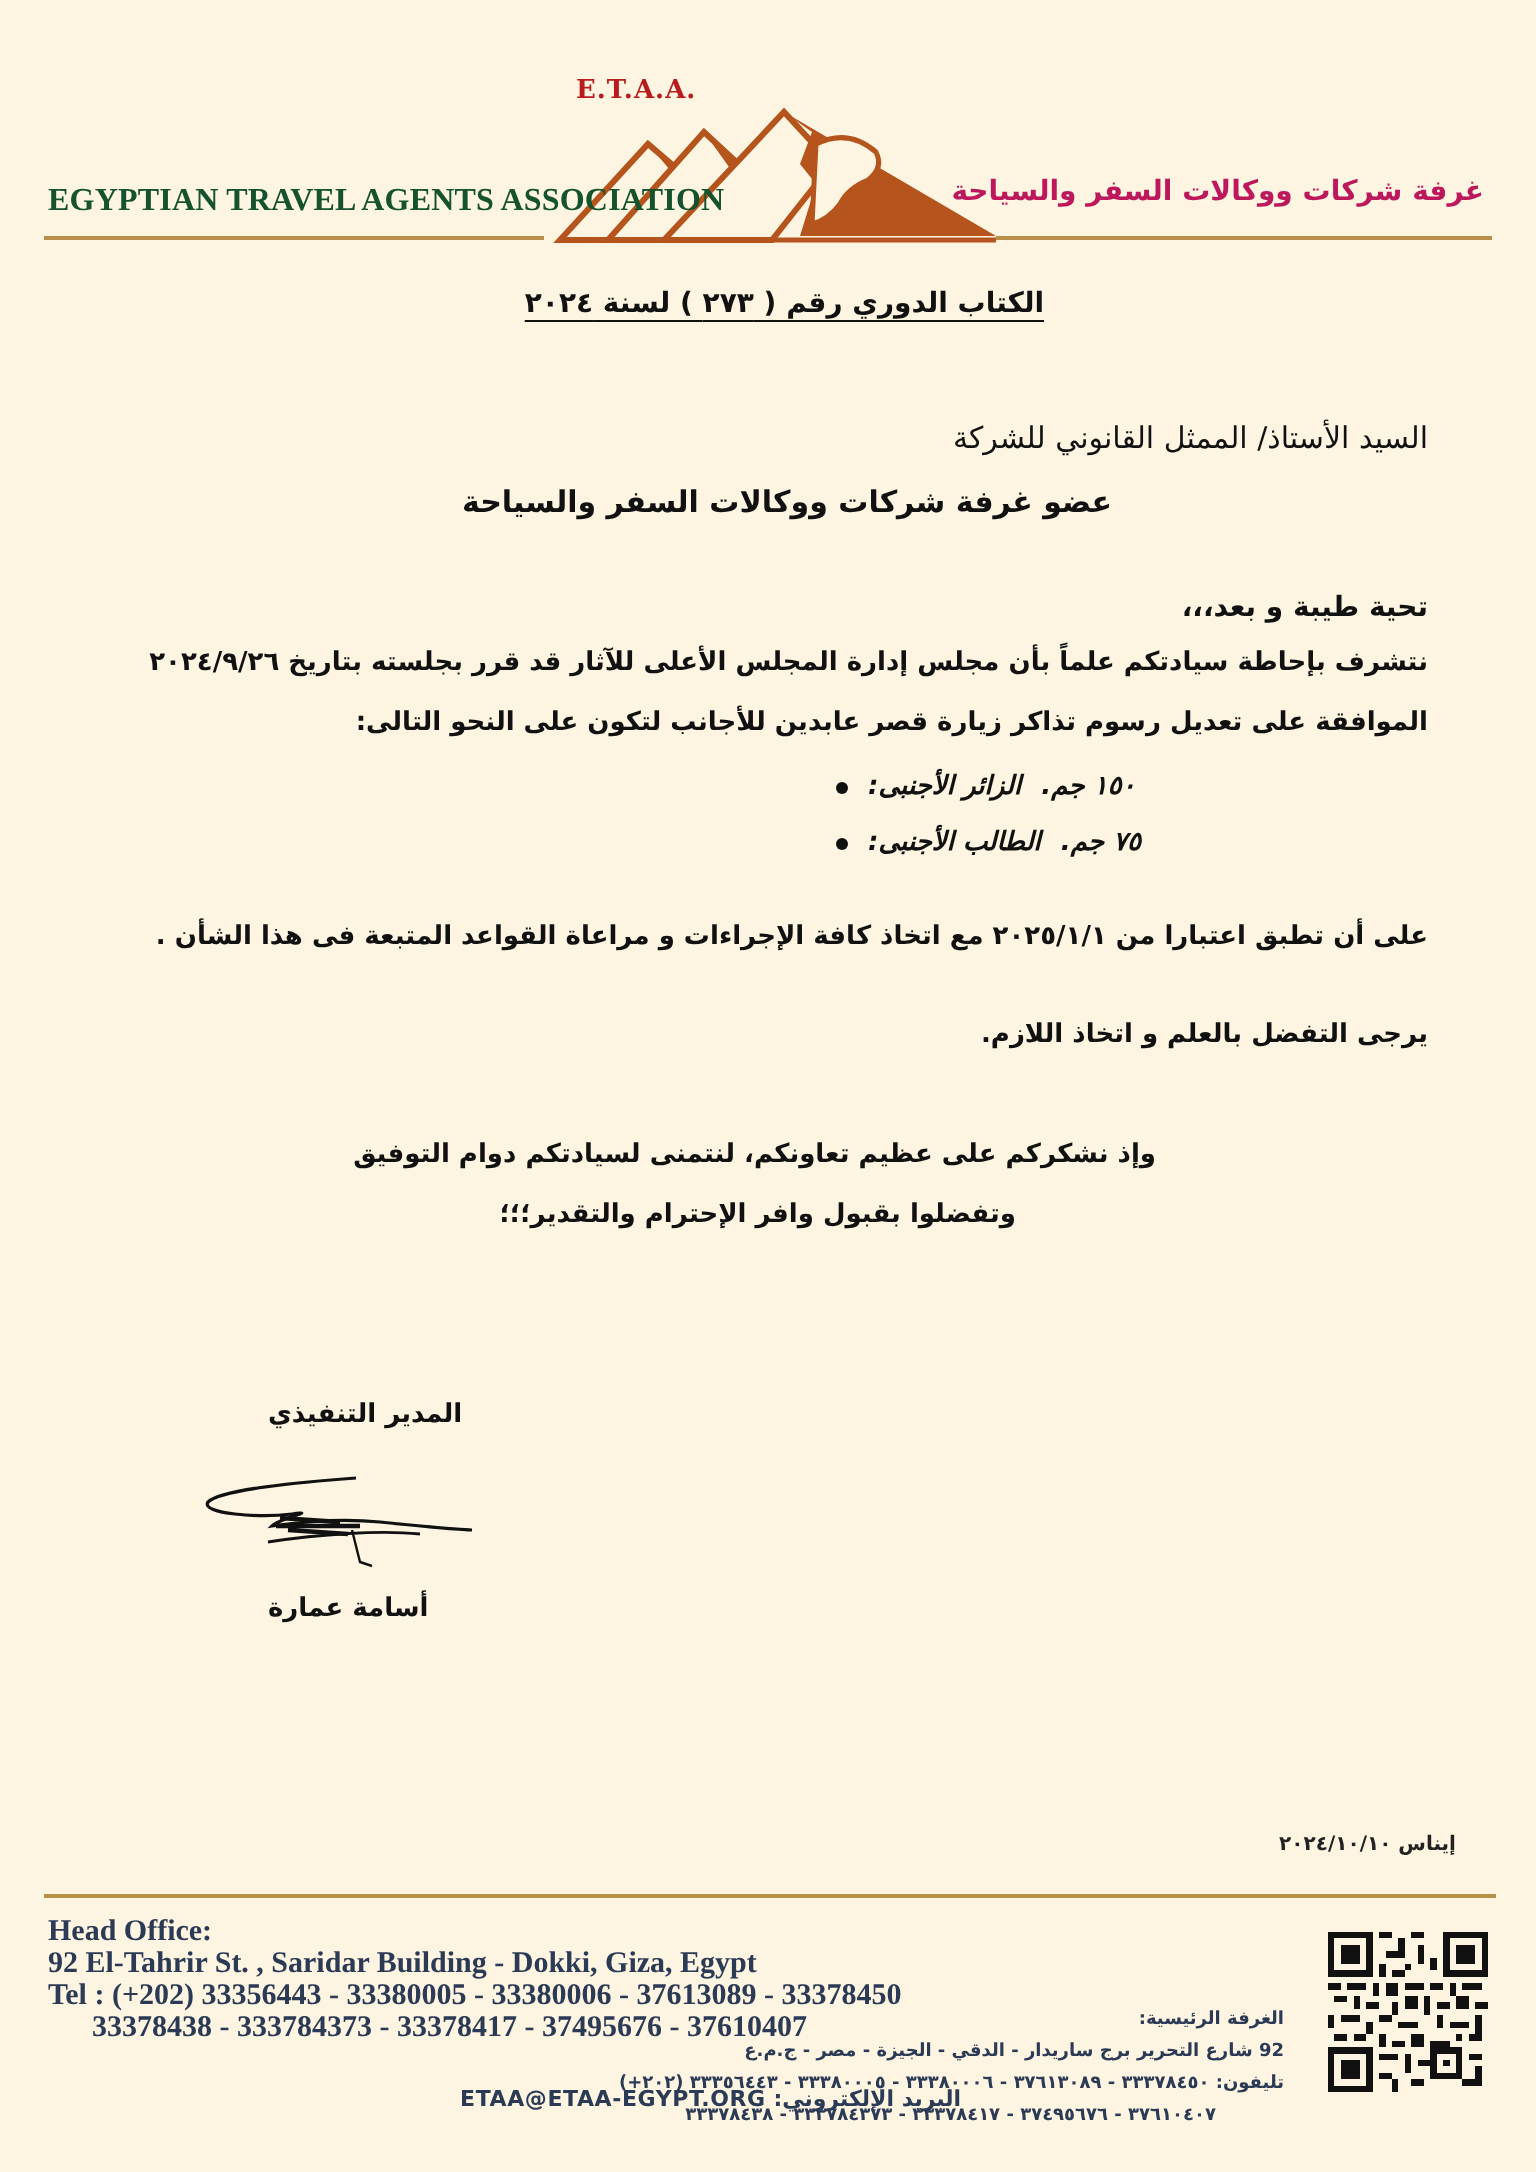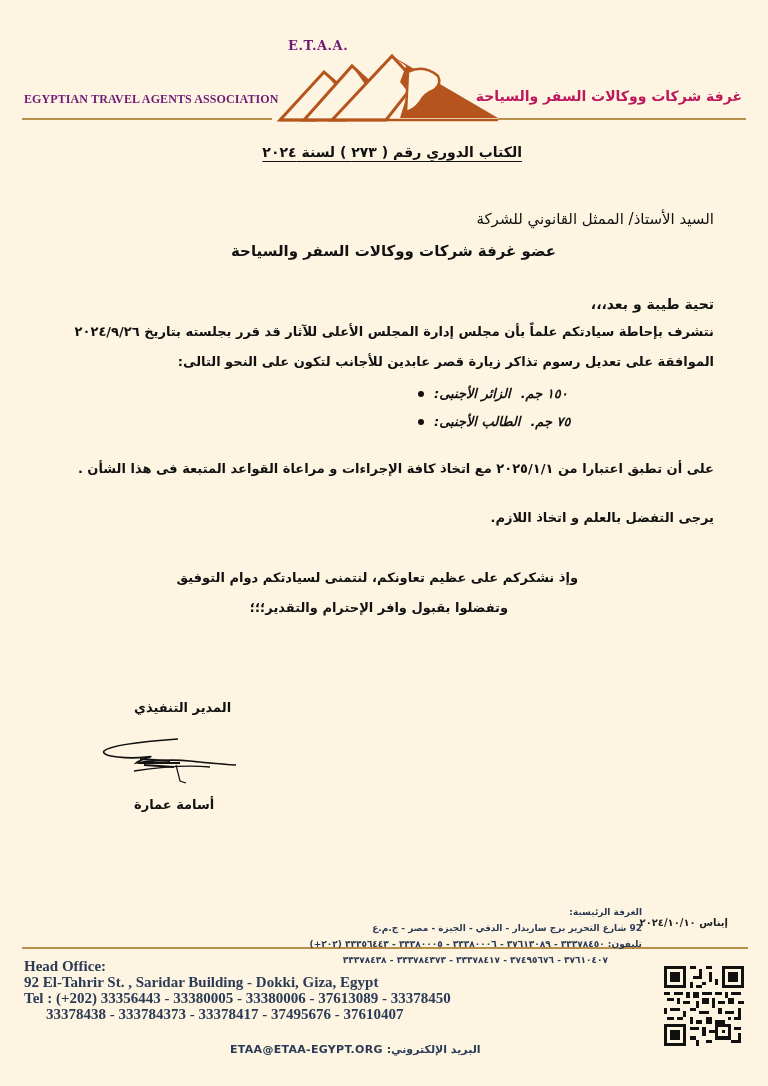--- a/index.html
+++ b/index.html
@@ -7,31 +7,31 @@
     width:768px; height:1086px; position:relative; overflow:hidden;
     background:#fdf5e2;
     font-family:"DejaVu Sans", sans-serif;
     color:#111;
   }
   .abs { position:absolute; }
 
   
   .hdr-en {
     left:24px; top:92px; font-family:"Liberation Serif", serif;
-    font-size:12px; font-weight:bold; color:#701a75; letter-spacing:0.1px;
+    font-size:16px; font-weight:bold; color:#14532d; letter-spacing:0.1px;
   }
   .hdr-ar {
     right:26px; top:88px; font-size:14px; font-weight:bold; color:#be185d;
     direction:rtl;
   }
   .hdr-line-left { left:22px; top:118px; width:250px; height:2px; background:#b8904a; }
   .hdr-line-right { left:498px; top:118px; width:248px; height:2px; background:#b8904a; }
   .logo-text {
     left:288px; top:38px; font-family:"DejaVu Serif", serif; font-weight:bold;
-    font-size:13px; color:#701a75; letter-spacing:0.5px;
+    font-size:13px; color:#b91c1c; letter-spacing:0.5px;
   }
   .logo-svg { left:276px; top:52px; }
 
   
   .rtl { direction:rtl; text-align:right; }
   .title {
     right:246px; top:144px; font-size:14px; font-weight:bold;
     text-decoration:underline; text-underline-offset:4px;
   }
   .addr1 { right:54px; top:210px; font-size:15px; font-weight:normal; }
@@ -61,21 +61,21 @@
   .date-stamp { right:40px; top:917px; font-size:10px; font-weight:bold; direction:rtl; color:#222; }
 
   
   .foot-line { left:22px; top:947px; width:726px; height:2px; background:#b8904a; }
   .foot-en {
     left:24px; top:958px; font-family:"Liberation Serif", serif; font-size:15px;
     color:#2b3a55; line-height:16px; font-weight:bold;
   }
   .foot-en .indent { padding-left:22px; }
   .foot-ar {
-    right:126px; top:904px; font-size:9px; color:#2b3a55; font-weight:bold;
+    right:126px; top:1002px; font-size:9px; color:#2b3a55; font-weight:bold;
     direction:rtl; line-height:16px; width:340px;
   }
   .foot-ar .ind { padding-right:34px; }
   .email {
     left:230px; top:1043px; font-size:11px; font-weight:bold; color:#2b3a55;
     direction:rtl; white-space:nowrap;
   }
   .email .addr { direction:ltr; unicode-bidi:embed; font-family:"DejaVu Sans", sans-serif; letter-spacing:0.3px; }
   .qr { left:664px; top:966px; width:80px; height:80px; }
 </style>

